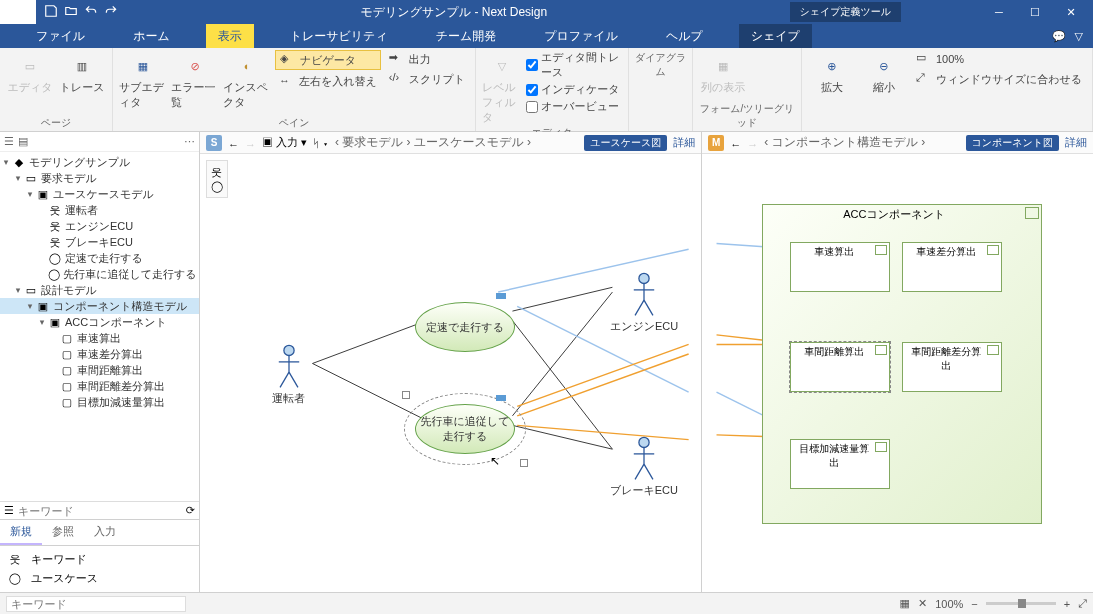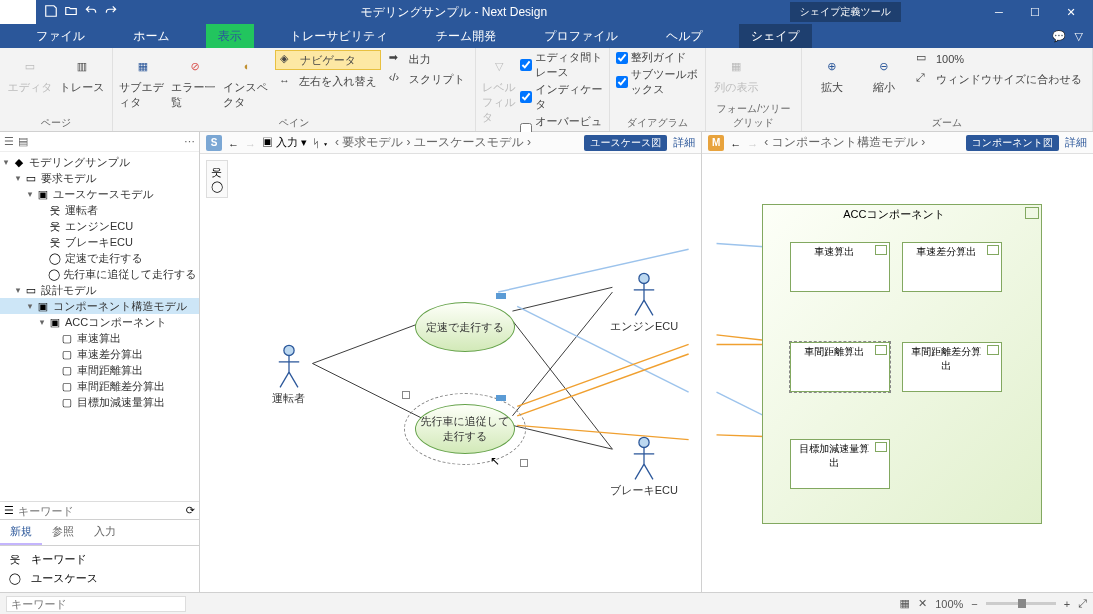--- a/index.html
+++ b/index.html
@@ -10,21 +10,21 @@
 .titlebar .qat { display: flex; gap: 6px; margin-left: 4px; }
 .titlebar .title-text { flex: 1; text-align: center; font-size: 12px; }
 .titlebar .ctx-tool { background: #1e3f6f; padding: 3px 10px; font-size: 10px; margin-right: 80px; }
 .titlebar .win-controls { display: flex; gap: 0; }
 .titlebar .win-btn { width: 36px; height: 24px; display: flex; align-items: center; justify-content: center; color: #fff; }
 .icon-sm { width: 14px; height: 14px; fill: currentColor; }
 
 
 .menubar { height: 24px; background: #2b579a; display: flex; align-items: stretch; }
 .menu-tab { padding: 0 12px; color: #fff; display: flex; align-items: center; font-size: 12px; margin-left: 24px; }
-.menu-tab.active { background: #22c55e; color: #2b579a; }
+.menu-tab.active { background: #fde047; color: #2b579a; }
 .menu-tab.context { background: #1e3f6f; }
 .menubar .right-icons { margin-left: auto; display: flex; align-items: center; gap: 8px; padding-right: 10px; color: #fff; }
 
 
 .ribbon { height: 84px; background: #f3f3f3; border-bottom: 1px solid #d0d0d0; display: flex; align-items: stretch; }
 .ribbon-group { border-right: 1px solid #e0e0e0; display: flex; flex-direction: column; padding: 2px 6px 1px 6px; }
 .ribbon-group-body { flex: 1; display: flex; align-items: flex-start; gap: 4px; }
 .ribbon-group-label { text-align: center; font-size: 10px; color: #666; padding-top: 1px; }
 .rbtn-lg { display: flex; flex-direction: column; align-items: center; width: 48px; padding-top: 2px; color: #444; }
 .rbtn-lg .ric { width: 28px; height: 28px; display: flex; align-items: center; justify-content: center; }
@@ -210,32 +210,20 @@
         <label class="chk">
             <input type="checkbox" style="">
             <span>オーバービュー</span>
           </label>
       </div>
     </div>
     <div class="ribbon-group-label">エディタ</div>
   </div>
 
   <div class="ribbon-group">
-    <div class="ribbon-group-body">
-      <div class="ribbon-col">
-        <label class="chk">
-            <input type="checkbox" checked="" style="">
-            <span>整列ガイド</span>
-          </label>
-        <label class="chk">
-            <input type="checkbox" checked="" style="">
-            <span>サブツールボックス</span>
-          </label>
-      </div>
-    </div>
     <div class="ribbon-group-label">ダイアグラム</div>
   </div>
 
   <div class="ribbon-group">
     <div class="ribbon-group-body">
       <div class="rbtn-lg disabled">
           <div class="ric">▦</div>
           <span>列の表示</span>
         </div>
     </div>
@@ -256,21 +244,20 @@
         <div class="rbtn-sm">
             <span class="ric">▭</span>
             <span>100%</span>
           </div>
         <div class="rbtn-sm">
             <span class="ric">⤢</span>
             <span>ウィンドウサイズに合わせる</span>
           </div>
       </div>
     </div>
-    <div class="ribbon-group-label">ズーム</div>
   </div>
 </div>
 
 <div class="workspace">
 
   <div class="sidebar">
     <div class="sidebar-toolbar">
       <span>☰</span>
       <span>▤</span>
       <span style="flex:1"></span>

